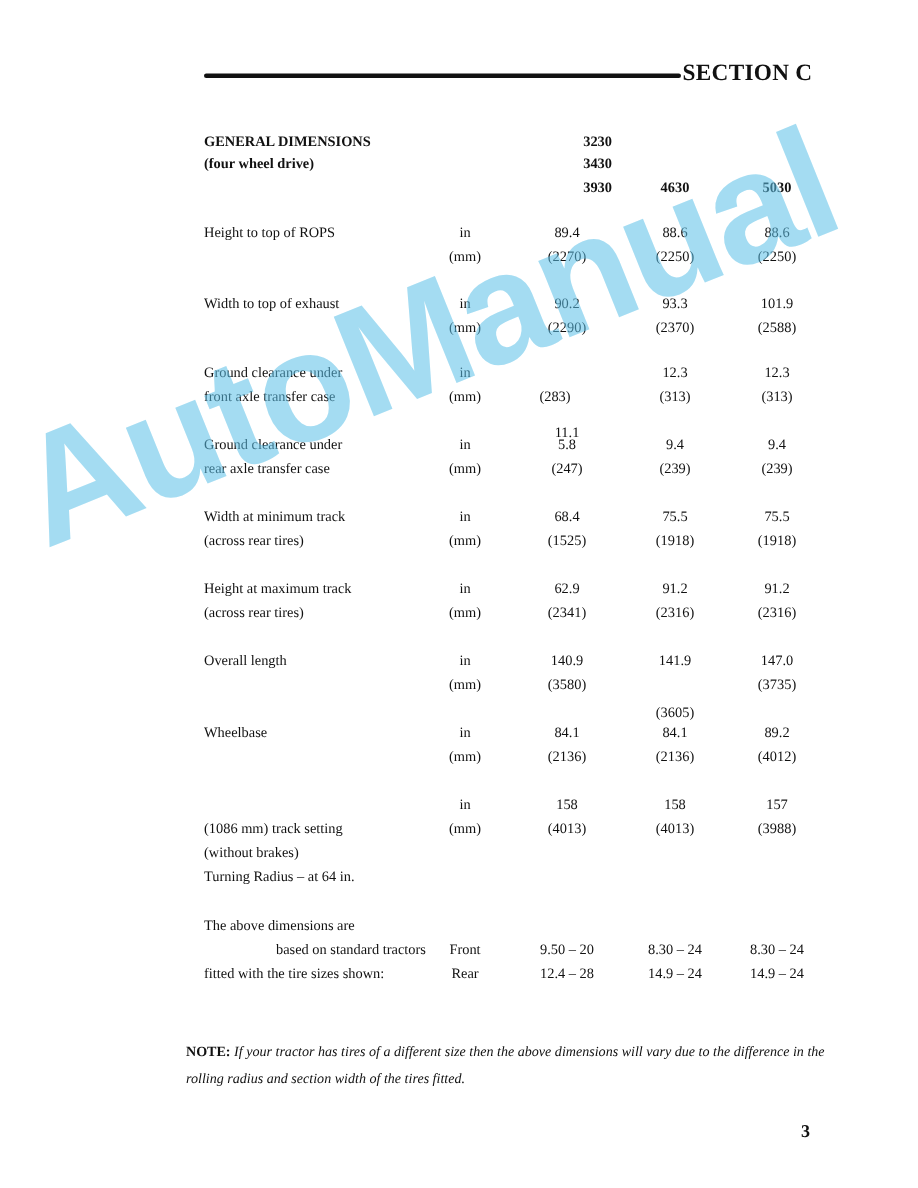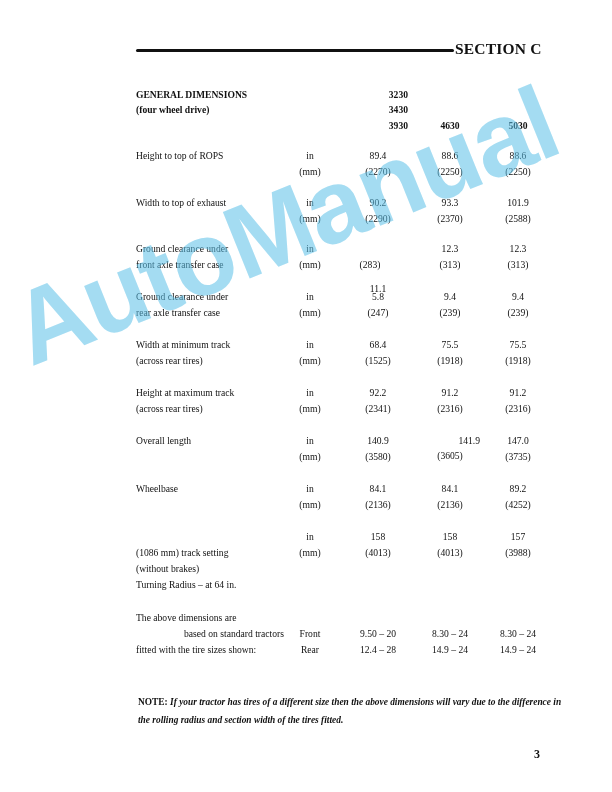--- a/index.html
+++ b/index.html
@@ -9,21 +9,21 @@
   }
   .rule { position:absolute; left:136px; top:49px; width:318px; height:3px; background:#111; border-radius:2px; }
   .section { position:absolute; left:455px; top:40px; font-weight:bold; font-size:15.5px; letter-spacing:0.2px; }
   .abs { position:absolute; font-size:9.6px; white-space:nowrap; }
   .b { font-weight:bold; }
   .c { text-align:center; width:60px; }
   .col1 { left:352px;text-align:right; }
   .col2 { left:418px; }
   .col3 { left:488px; }
   .lbl { left:136px; }
-  .note { position:absolute; left:138px; top:693px; width:430px; font-size:9.4px; line-height:18px;font-weight:bold; }
+  .note { position:absolute; left:124px; top:693px; width:430px; font-size:9.4px; line-height:18px; }
   .note i { font-style:italic; }
   .pagenum { position:absolute; left:534px; top:747px; font-weight:bold; font-size:12px; }
   .watermark {
     position:absolute; left:40px; top:270px; font-family:"Liberation Sans", sans-serif;
     font-size:104px; font-weight:bold; color:#5bc0e8; opacity:0.55;
     transform:rotate(-22deg); transform-origin:left bottom; letter-spacing:-2px; pointer-events:none;
   }
 </style>
 </head>
 <body>
@@ -85,45 +85,45 @@
     <div class="abs c" style="left: 348px; top: 339px;">68.4</div>
     <div class="abs c" style="left: 420px; top: 339px;">75.5</div>
     <div class="abs c" style="left: 488px; top: 339px;">75.5</div>
     <div class="abs c" style="left: 280px; top: 355px;">(mm)</div>
     <div class="abs c" style="left: 348px; top: 355px;">(1525)</div>
     <div class="abs c" style="left: 420px; top: 355px;">(1918)</div>
     <div class="abs c" style="left: 488px; top: 355px;">(1918)</div>
     <div class="abs lbl" style="top: 387px;">Height at maximum track</div>
     <div class="abs lbl" style="top: 403px;">(across rear tires)</div>
     <div class="abs c" style="left: 280px; top: 387px;">in</div>
-    <div class="abs c" style="left: 348px; top: 387px;">92.2</div>
+    <div class="abs c" style="left: 348px; top: 387px;">62.9</div>
     <div class="abs c" style="left: 420px; top: 387px;">91.2</div>
     <div class="abs c" style="left: 488px; top: 387px;">91.2</div>
     <div class="abs c" style="left: 280px; top: 403px;">(mm)</div>
     <div class="abs c" style="left: 348px; top: 403px;">(2341)</div>
     <div class="abs c" style="left: 420px; top: 403px;">(2316)</div>
     <div class="abs c" style="left: 488px; top: 403px;">(2316)</div>
     <div class="abs lbl" style="top: 435px;">Overall length</div>
     <div class="abs c" style="left: 280px; top: 435px;">in</div>
     <div class="abs c" style="left: 348px; top: 435px;">140.9</div>
-    <div class="abs c" style="left: 420px; top: 435px; text-align: right;">141.9</div>
+    <div class="abs c" style="left: 420px; top: 435px;">141.9</div>
     <div class="abs c" style="left: 488px; top: 435px;">147.0</div>
     <div class="abs c" style="left: 280px; top: 451px;">(mm)</div>
     <div class="abs c" style="left: 348px; top: 451px;">(3580)</div>
-    <div class="abs c" style="left: 420px; top: 450px;">(3605)</div>
+    <div class="abs c" style="left: 420px; top: 470px;">(3605)</div>
     <div class="abs c" style="left: 488px; top: 451px;">(3735)</div>
     <div class="abs lbl" style="top: 483px;">Wheelbase</div>
     <div class="abs c" style="left: 280px; top: 483px;">in</div>
     <div class="abs c" style="left: 348px; top: 483px;">84.1</div>
     <div class="abs c" style="left: 420px; top: 483px;">84.1</div>
     <div class="abs c" style="left: 488px; top: 483px;">89.2</div>
     <div class="abs c" style="left: 280px; top: 499px;">(mm)</div>
     <div class="abs c" style="left: 348px; top: 499px;">(2136)</div>
     <div class="abs c" style="left: 420px; top: 499px;">(2136)</div>
-    <div class="abs c" style="left: 488px; top: 499px;">(4252)</div>
+    <div class="abs c" style="left: 488px; top: 499px;">(4012)</div>
     <div class="abs lbl" style="top: 531px; margin-top: 48px;">Turning Radius – at 64 in.</div>
     <div class="abs lbl" style="top: 547px;">(1086 mm) track setting</div>
     <div class="abs lbl" style="top: 563px;">(without brakes)</div>
     <div class="abs c" style="left: 280px; top: 531px;">in</div>
     <div class="abs c" style="left: 348px; top: 531px;">158</div>
     <div class="abs c" style="left: 420px; top: 531px;">158</div>
     <div class="abs c" style="left: 488px; top: 531px;">157</div>
     <div class="abs c" style="left: 280px; top: 547px;">(mm)</div>
     <div class="abs c" style="left: 348px; top: 547px;">(4013)</div>
     <div class="abs c" style="left: 420px; top: 547px;">(4013)</div>

